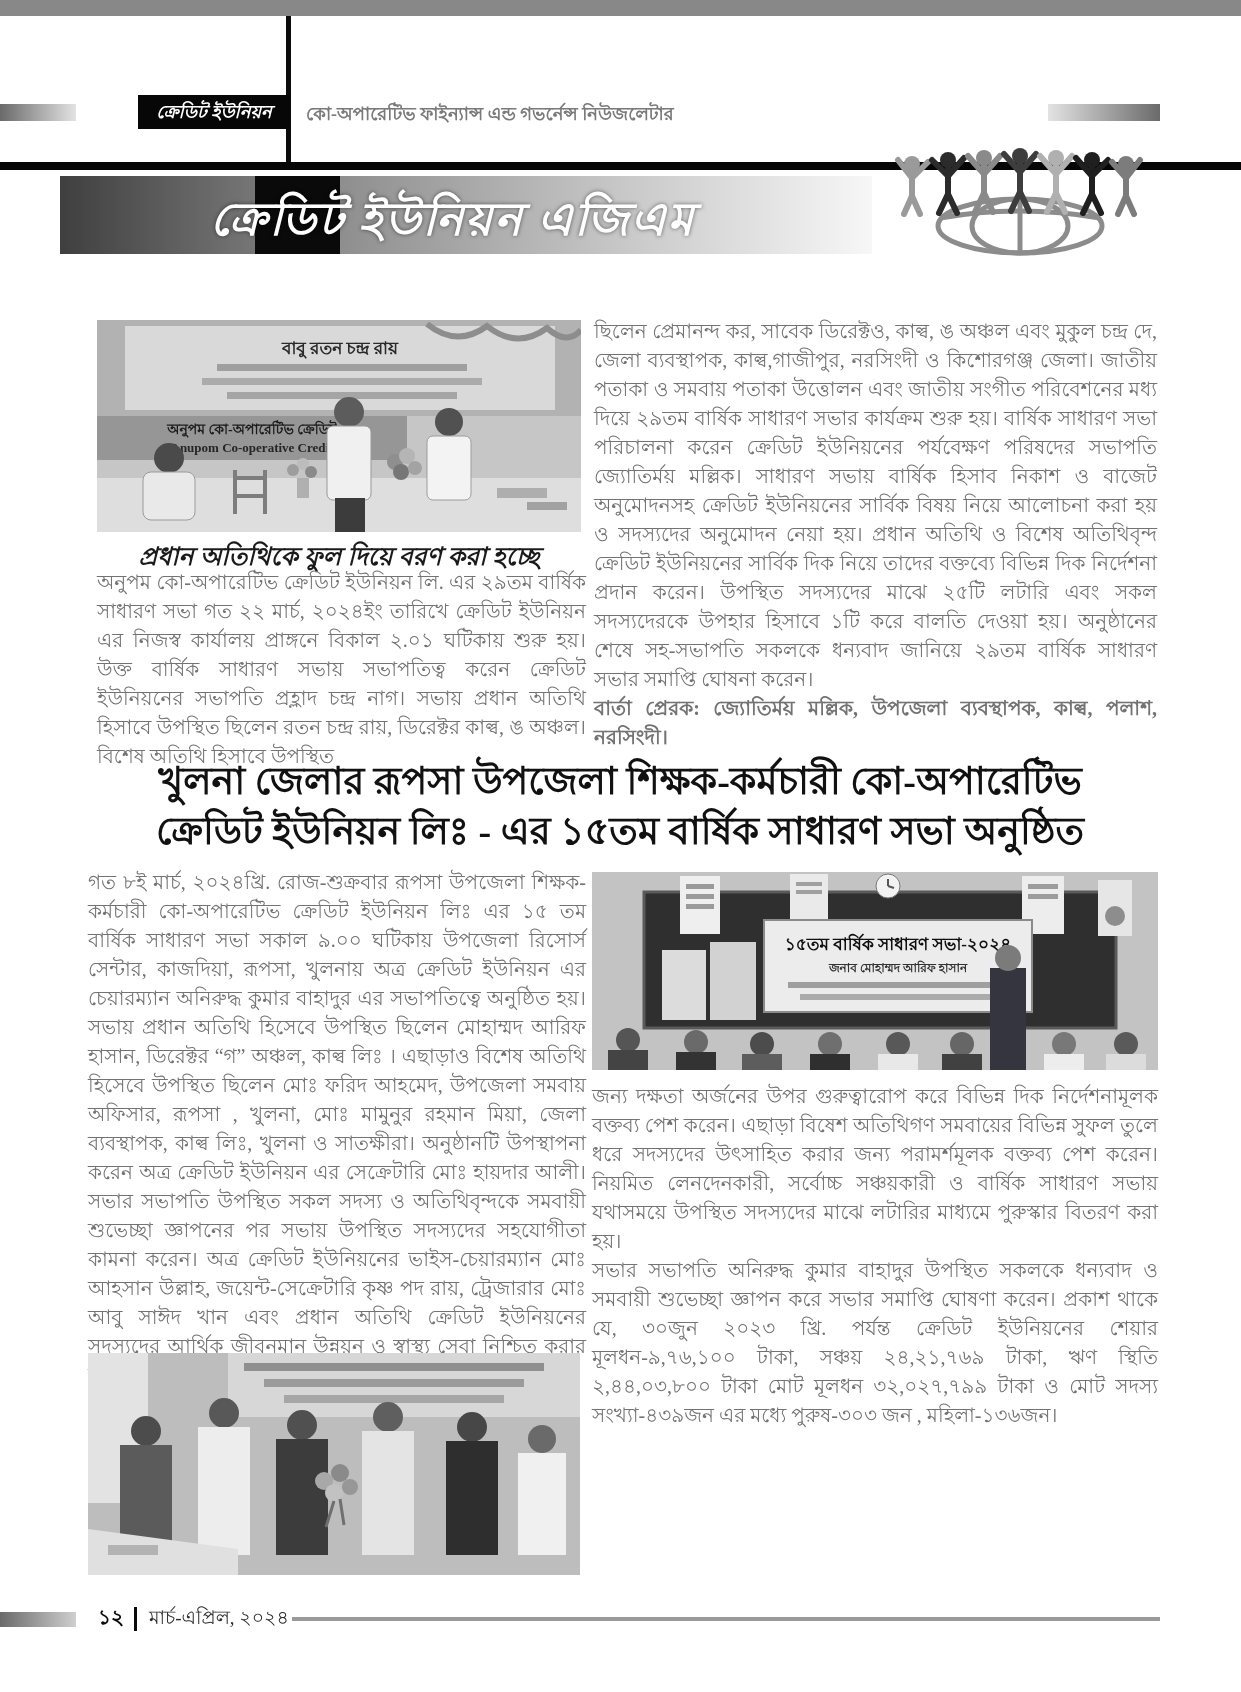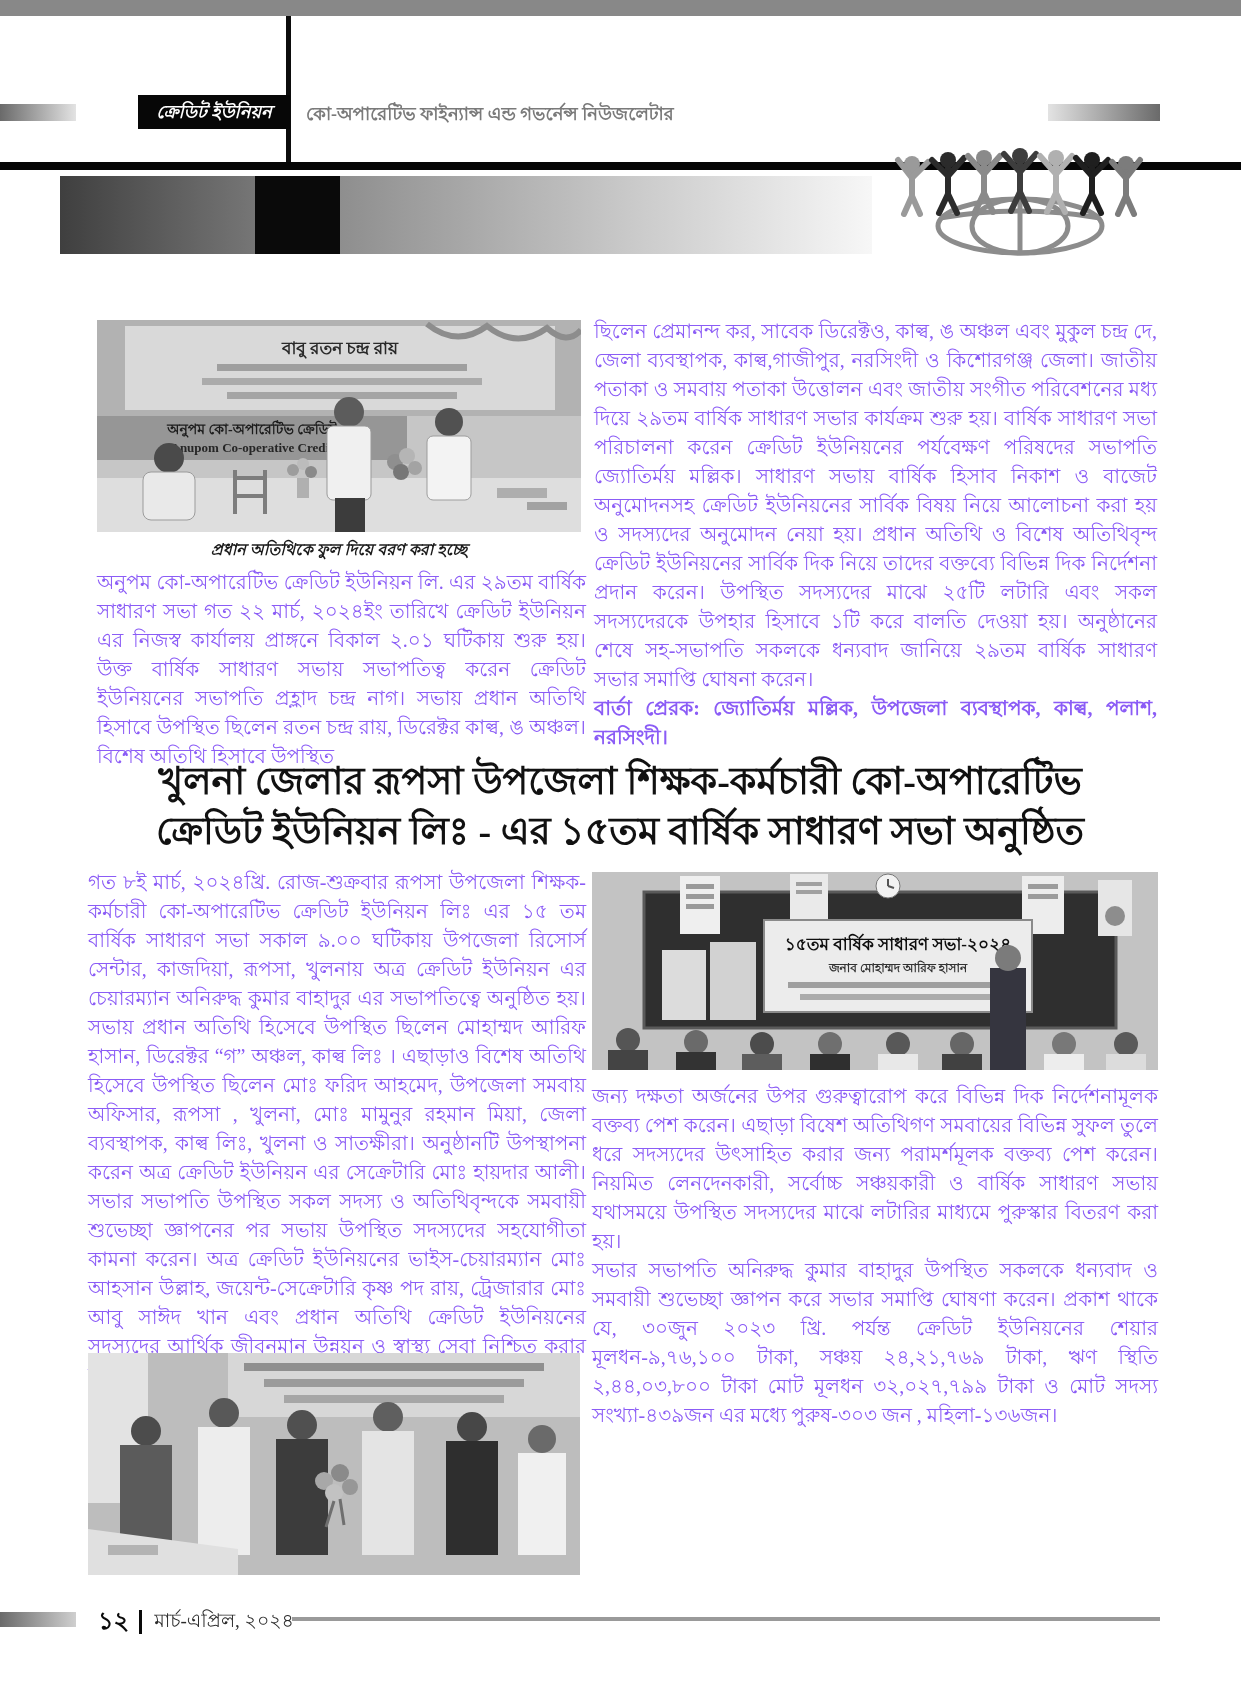--- a/index.html
+++ b/index.html
@@ -26,55 +26,56 @@
   .agm-banner .agm-title{position:absolute;left:150px;top:8px;width:640px;
     color:#ffffff;font-style:italic;font-weight:bold;font-size:46px;letter-spacing:2px;
     text-shadow:0 0 4px rgba(0,0,0,.55);white-space:nowrap;}
   .agm-graphic{position:absolute;left:878px;top:122px;width:285px;height:118px;}
   
   .headline-1{position:absolute;left:88px;top:248px;width:1068px;text-align:center;
     font-size:36px;font-weight:bold;line-height:44px;}
   .headline-2{position:absolute;left:60px;top:740px;width:1120px;text-align:center;
     font-size:38px;font-weight:bold;line-height:50px;}
   
-  .body-text{font-size:20px;line-height:29px;text-align:justify;color:#8b5cf6;}
+  .body-text{font-size:20px;line-height:29px;text-align:justify;color:#737373;}
   .sender{font-weight:bold;}
   .a1-photo{position:absolute;left:97px;top:304px;width:484px;height:212px;}
   .a1-caption{position:absolute;left:97px;top:521px;width:484px;text-align:center;
-    font-style:italic;font-size:16px;font-weight:bold;color:#1a1a1a;}
+    font-style:italic;font-size:25px;font-weight:bold;color:#1a1a1a;}
   .a1-left-text{position:absolute;left:97px;top:552px;width:489px;}
   .a1-right{position:absolute;left:594px;top:301px;width:563px;}
   .a2-left-text{position:absolute;left:88px;top:852px;width:498px;}
   .a2-photo-bottom{position:absolute;left:88px;top:1337px;width:492px;height:222px;}
   .a2-right-photo{position:absolute;left:592px;top:856px;width:566px;height:198px;}
   .a2-right-text{position:absolute;left:592px;top:1066px;width:566px;}
   
   .foot-bar{position:absolute;left:0;top:1596px;width:76px;height:15px;
     background:linear-gradient(to right,#6a6a6a,#cfcfcf);}
   .foot-row{position:absolute;left:98px;top:1586px;display:flex;align-items:center;}
-  .foot-page{font-size:24px;font-weight:bold;color:#0a0a0a;}
+  .foot-page{font-size:20px;font-weight:bold;color:#0a0a0a;}
   .foot-div{width:3px;height:24px;background:#0a0a0a;margin:0 12px 0 10px;}
   .foot-date{font-size:19px;color:#2b2b2b;}
   .foot-line{position:absolute;left:292px;top:1601px;width:868px;height:4px;background:#9a9a9a;}
   svg{display:block;}
 </style>
 </head>
 <body>
 
 <div class="page">
 
   <div class="top-vline"></div>
   <div class="mast-bar-left"></div>
   <div class="logo-box">ক্রেডিট ইউনিয়ন</div>
   <div class="newsletter-title">কো-অপারেটিভ ফাইন্যান্স এন্ড গভর্নেন্স নিউজলেটার</div>
   <div class="mast-bar-right"></div>
   <div class="head-rule"></div>
 
   <div class="agm-banner">
     <div class="stripe"></div>
+    <div class="agm-title">ক্রেডিট ইউনিয়ন এজিএম</div>
   </div>
   <svg class="agm-graphic" viewBox="0 0 285 118">
 
     <g stroke="#8c8c8c" stroke-width="5" fill="none">
       <ellipse cx="142" cy="88" rx="82" ry="27"></ellipse>
       <ellipse cx="142" cy="88" rx="48" ry="27"></ellipse>
       <line x1="142" y1="60" x2="142" y2="115"></line>
       <path d="M62 80 Q142 66 222 80"></path>
     </g>
 

